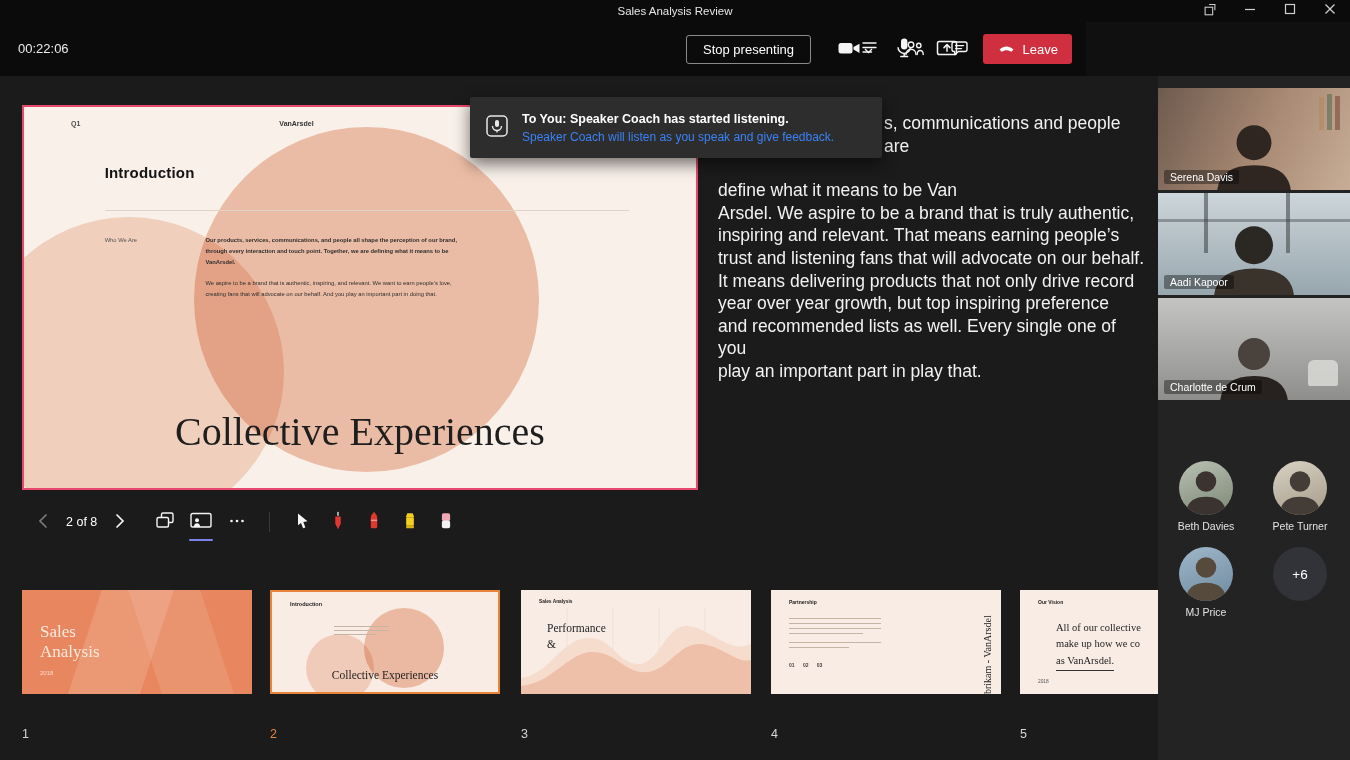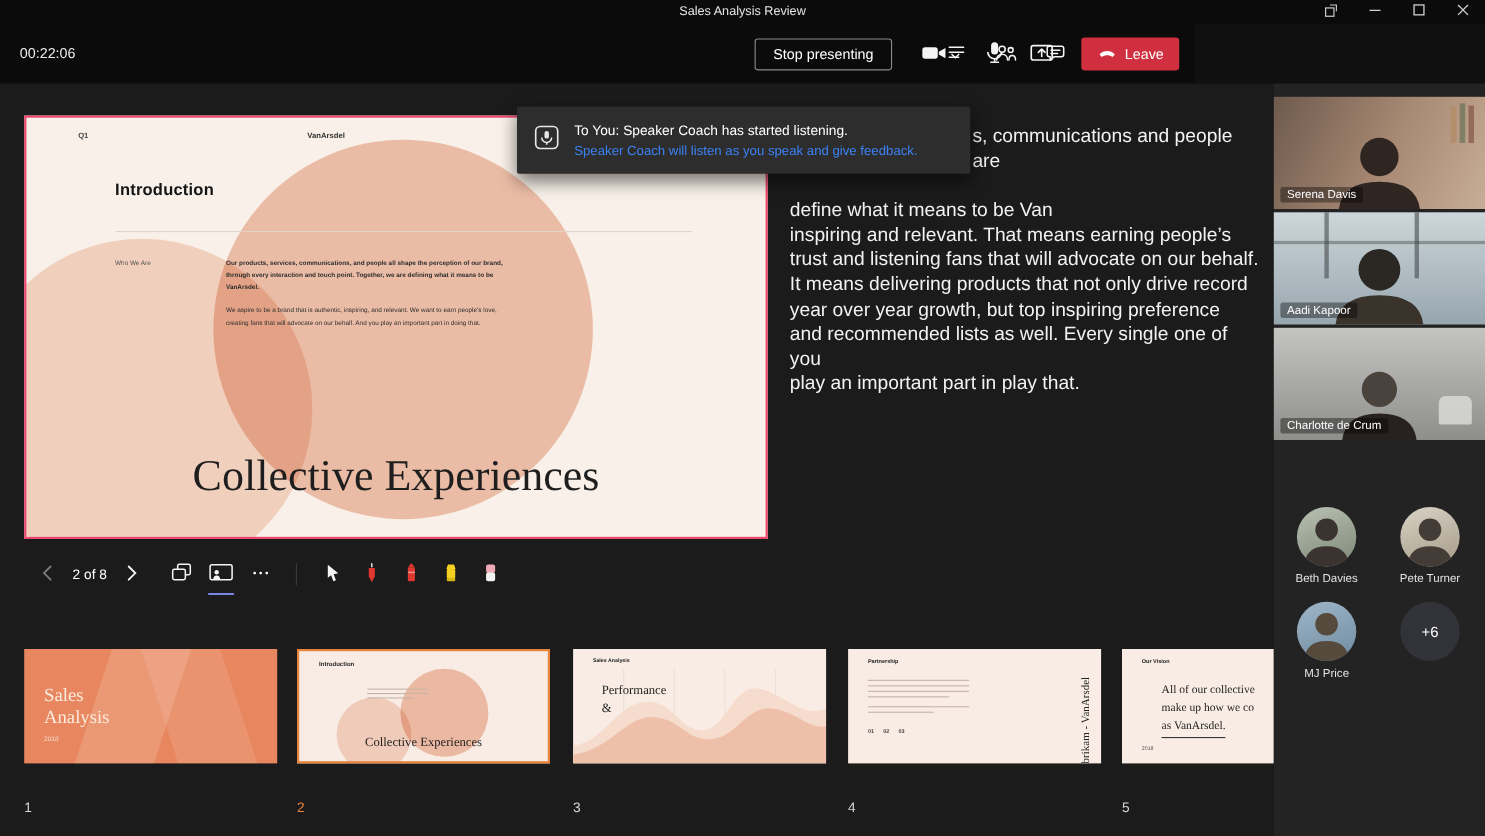--- a/index.html
+++ b/index.html
@@ -33,21 +33,21 @@
   .slide .heading { position:absolute; left:12%; top:15%; font-size:15px; font-weight:600; color:#141414; letter-spacing:.2px; }
   .slide .hairline { position:absolute; left:12%; right:10%; top:27%; height:1px; background:#e3d2c6; }
   .slide .who { position:absolute; left:12%; top:34%; font-size:5.8px; color:#555; }
   .slide .bodytext { position:absolute; left:27%; top:33.5%; width:38%; font-size:5.8px; line-height:1.95; color:#2e2e2e; }
   .slide .bodytext .p1 { font-weight:700; }
   .slide .bodytext .p2 { margin-top:9px; }
   .slide .bigtitle { position:absolute; left:0; right:0; top:79%; text-align:center; font-family:"Liberation Serif", serif; font-size:40px; color:#1e1e1e; }
 
   
   .toast { position:absolute; left:470px; top:21px; width:412px; height:61px; background:#2d2d2d; border-radius:2px; box-shadow:0 6px 16px rgba(0,0,0,.55); display:flex; align-items:center; padding:0 14px; gap:12px; z-index:5; }
-  .toast .tx .t1 { font-size:12.5px; font-weight:400; color:#fff; margin-bottom:4px; }
+  .toast .tx .t1 { font-size:12.5px; font-weight:700; color:#fff; margin-bottom:4px; }
   .toast .tx .t2 { font-size:12px; color:#3b82f6; }
 
   
   .notes { position:absolute; left:718px; top:36px; width:430px; color:#f2f2f2; font-size:17.5px; line-height:22.6px; }
   .notes .indent { margin-left:166px; }
 
   
   .controls-row { position:absolute; left:30px; top:429px; height:34px; display:flex; align-items:center; }
   .nav-btn { width:26px; height:26px; display:flex; align-items:center; justify-content:center; background:none; border:none; }
   .pos-label { font-size:12.5px; color:#fff; margin:0 10px; }
@@ -250,20 +250,21 @@
       <div class="tx">
         <div class="t1">To You: Speaker Coach has started listening.</div>
         <div class="t2">Speaker Coach will listen as you speak and give feedback.</div>
       </div>
     </div>
 
     <div class="notes">
       <div class="indent">s, communications and people are</div>
       <div style="margin-top:22px">
         <div>define what it means to be Van</div>
+        <div>Arsdel. We aspire to be a brand that is truly authentic,</div>
         <div>inspiring and relevant. That means earning people’s</div>
         <div>trust and listening fans that will advocate on our behalf.</div>
         <div>It means delivering products that not only drive record</div>
         <div>year over year growth, but top inspiring preference</div>
         <div>and recommended lists as well. Every single one of you</div>
         <div>play an important part in play that.</div>
       </div>
     </div>
 
     <div class="controls-row">

